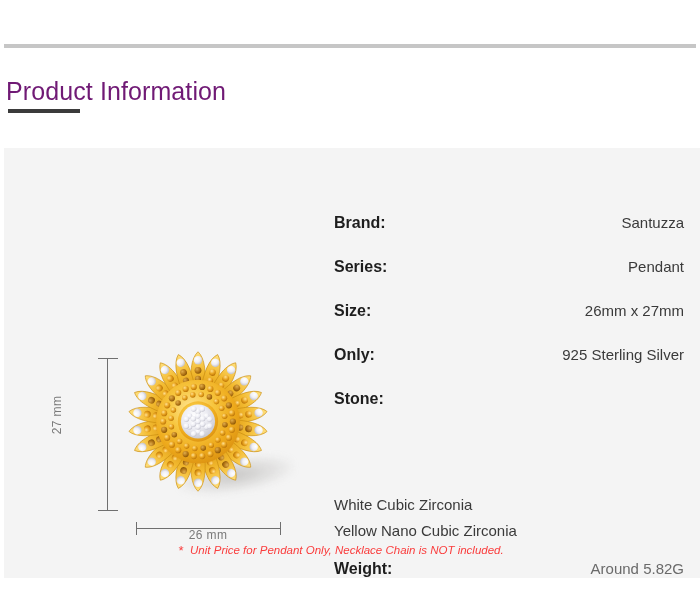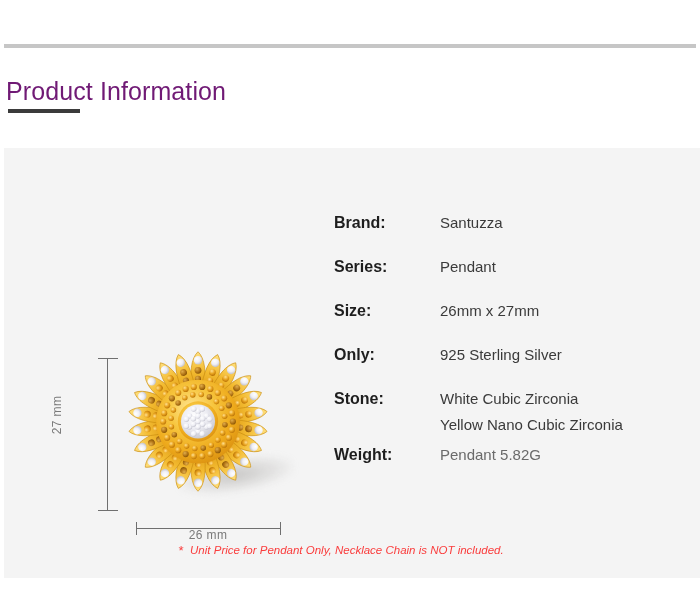--- a/index.html
+++ b/index.html
@@ -159,22 +159,23 @@
     position: absolute;
     left: 330px;
     top: 62px;
     width: 350px;
   }
   .spec-row {
     position: relative;
     display: flex;
     align-items: flex-start;
     margin-bottom: 18px;
-  }
-  .spec-row.stone-row { margin-bottom: 4px; }
+    justify-content: space-between;
+  }
+  .spec-row.stone-row { margin-bottom: 12px; flex-direction: column; }
   .spec-label {
     width: 106px;
     flex: 0 0 106px;
     font-size: 16px;
     font-weight: bold;
     color: #1e1e1e;
     line-height: 26px;
   }
   .spec-value {
     font-size: 15px;
@@ -525,21 +526,21 @@
     <div class="spec-row stone-row">
       <div class="spec-label">Stone:</div>
       <div class="spec-value">
         <span class="vline">White Cubic Zirconia</span>
         <span class="vline">Yellow Nano Cubic Zirconia</span>
       </div>
     </div>
 
     <div class="spec-row">
       <div class="spec-label">Weight:</div>
-      <div class="spec-value muted">Pendant 5.82G</div>
+      <div class="spec-value muted">Around 5.82G</div>
     </div>
 
   </div>
 
   <div class="footnote">
     <span class="star">*</span><span>Unit Price for Pendant Only, Necklace Chain is NOT included.</span>
   </div>
 
 </div>
 

